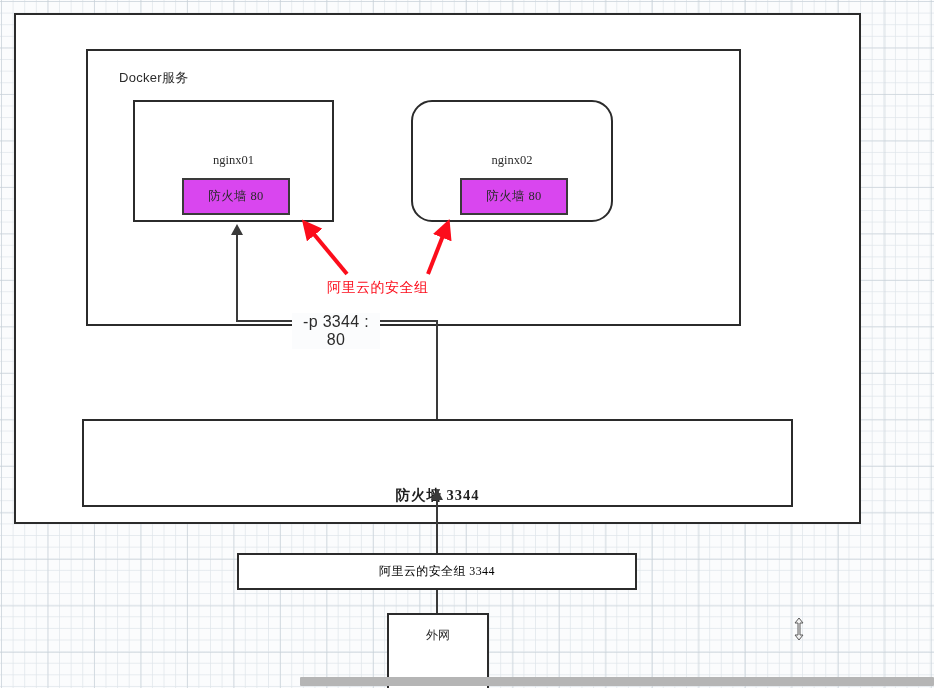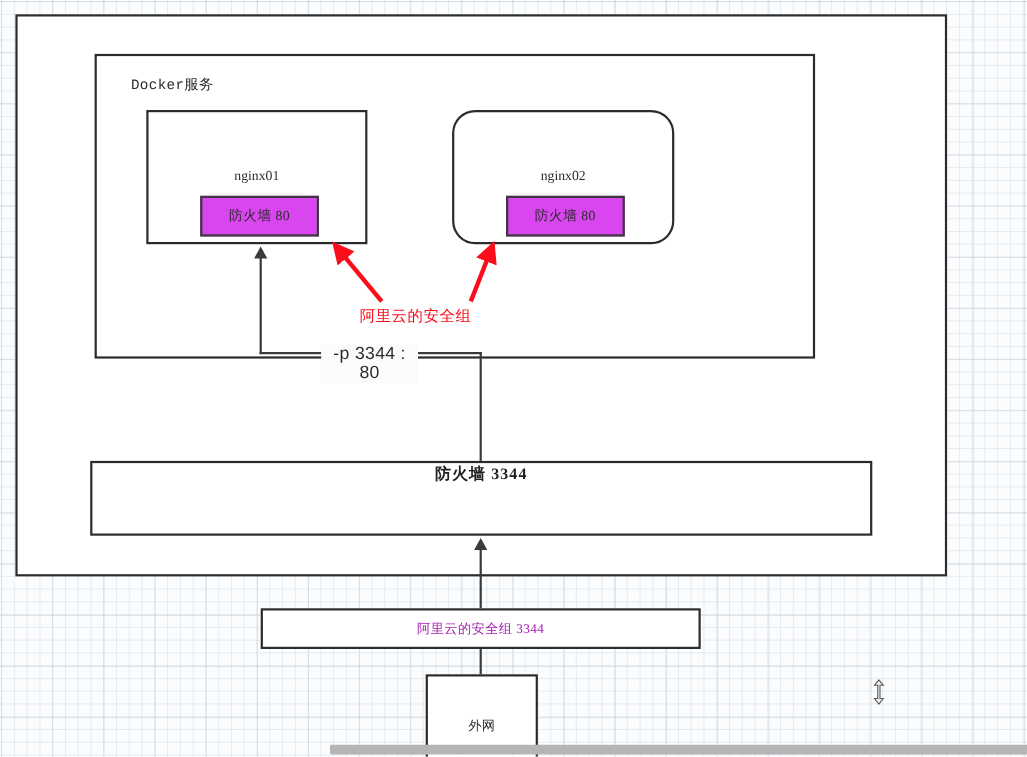--- a/index.html
+++ b/index.html
@@ -35,21 +35,20 @@
     box-sizing: border-box;
     background: #ffffff;
     border: 2px solid #2b2b2b;
     font-family: Liberation Serif, serif;
   }
   .box-label {
     position: absolute;
     white-space: nowrap;
     color: #2b2b2b;
     line-height: 1.1;
-    font-family: Liberation Mono, monospace;
   }
 
   
   #outer-box      { left: 14px;  top: 13px;  width: 847px; height: 511px; border-width: 2px; }
   #docker-box     { left: 86px;  top: 49px;  width: 655px; height: 277px; }
   #docker-label   { left: 119px; top: 71px;  font-size: 13px; letter-spacing: .3px; }
 
   #nginx01-box    { left: 133px; top: 100px; width: 201px; height: 122px; border-width: 2px; }
   #nginx02-box    { left: 411px; top: 100px; width: 202px; height: 122px; border-width: 2px; border-radius: 21px; }
   .nginx-title {
@@ -71,42 +70,42 @@
     border: 2px solid #3a3a3a;
     display: flex;
     align-items: center;
     justify-content: center;
     font-size: 12.5px;
     color: #2b2b2b;
     letter-spacing: .4px;
   }
 
   #firewall-box {
-    left: 82px; top: 419px; width: 711px; height: 68px;
-    display: flex; align-items: flex-start; justify-content: center;
+    left: 82px; top: 419px; width: 711px; height: 88px;
+    display: flex; align-items: flex-end; justify-content: center;
   }
   #firewall-label {
     font-size: 14.5px;
     font-weight: bold;
     color: #1f1f1f;
     letter-spacing: 1px;
   }
 
   #aliyun-box {
     left: 237px; top: 553px; width: 400px; height: 37px;
     display: flex; align-items: center; justify-content: center;
   }
-  #aliyun-label { font-size: 12px; color: #a21caf; letter-spacing: .4px; text-align: right; }
+  #aliyun-label { font-size: 12px; color: #000000; letter-spacing: .4px; text-align: right; }
 
   #wan-box {
     left: 387px; top: 613px; width: 102px; height: 90px;
   }
   #wan-label {
     position: absolute;
-    left: 0; right: 0; top: 37px;
+    left: 0; right: 0; top: 12px;
     text-align: center;
     font-size: 12px;
     color: #2b2b2b;
   }
 
   
   .line { position: absolute; background: #3a3a3a; }
   .vline { width: 2px; }
   .hline { height: 2px; }
 

